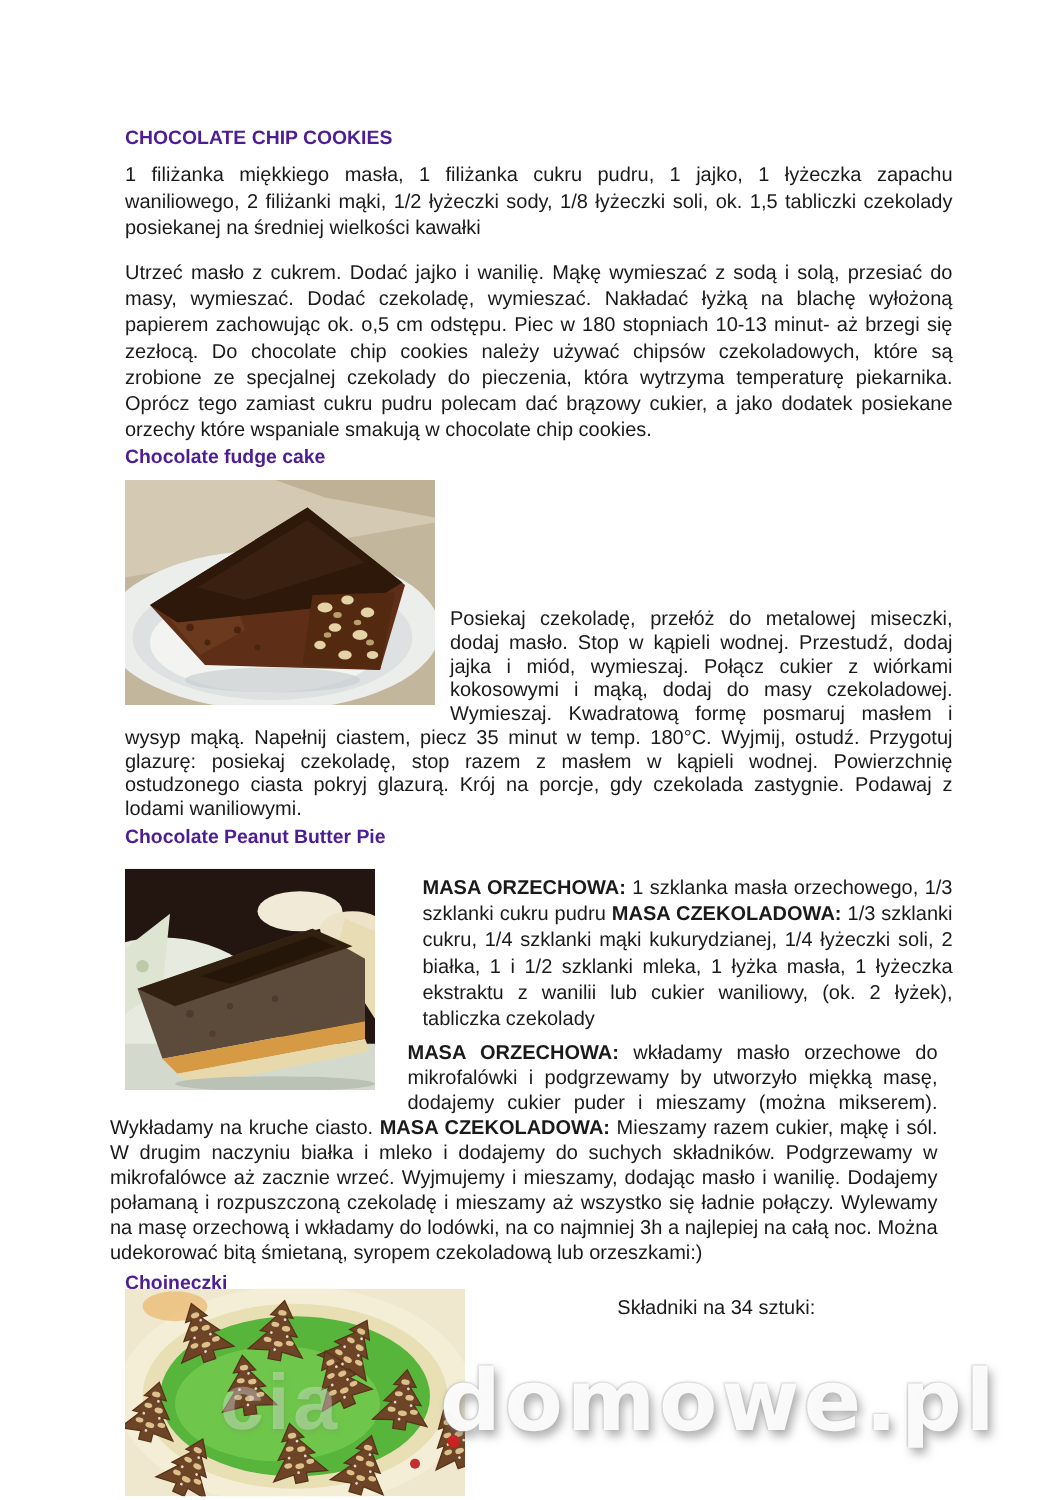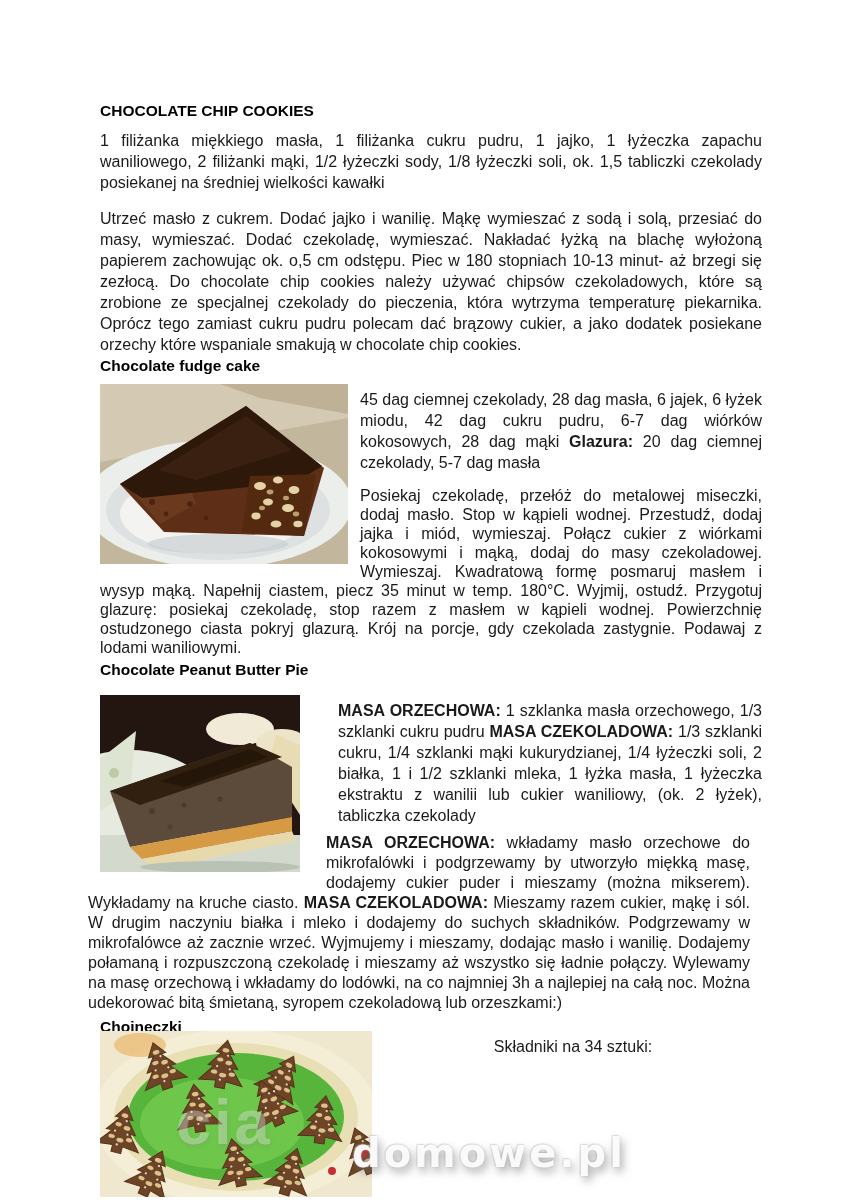--- a/index.html
+++ b/index.html
@@ -7,43 +7,43 @@
     position:relative;
     width:849px;height:1200px;
     background:#ffffff;
     overflow:hidden;
     font-family:"Liberation Sans", sans-serif;
   }
   .abs{position:absolute;}
   .heading{
     font-size:15.5px;
     font-weight:bold;
-    color:#000000;
+    color:#4c1d95;
     margin:0;
     line-height:19px;
     white-space:nowrap;
   }
   .body-text{
     font-size:16px;
     line-height:21px;
     text-align:justify;
     color:#1a1a1a;
     margin:0;
   }
   .lh19{line-height:19px;}
   .lh20{line-height:20px;}
   .no-just{text-align:center;}
   .spacer-float{float:left;}
   .photo{display:block;}
   .photo svg{display:block;}
   .watermark{
     position:absolute;
-    left:352px;top:1130px;
+    left:352px;top:1082px;
     font-family:"DejaVu Sans", sans-serif;
-    font-size:40px;
+    font-size:68px;
     font-weight:bold;
     letter-spacing:3px;
     color:rgba(255,255,255,0.93);
     text-shadow:
       0 0 2px rgba(160,160,160,0.55),
       3px 5px 8px rgba(110,110,110,0.55),
       -1px -1px 1px rgba(190,190,190,0.35);
     pointer-events:none;
     white-space:nowrap;
   }
@@ -104,21 +104,20 @@
       <g fill="#b99f6c">
         <ellipse cx="170" cy="108" rx="3.4" ry="2.4"></ellipse>
         <ellipse cx="186" cy="114" rx="3" ry="2.2"></ellipse>
         <ellipse cx="162" cy="124" rx="3" ry="2.2"></ellipse>
         <ellipse cx="196" cy="130" rx="3.2" ry="2.4"></ellipse>
       </g>
       <ellipse cx="118" cy="160" rx="70" ry="10" fill="#c9ced1" opacity="0.7"></ellipse>
     </svg>
   </div>
 
-  <p class="abs body-text" style="left:360px;top:389px;width:402px;"><span>45 dag ciemnej czekolady, 28 dag masła, 6 jajek, 6 łyżek miodu, 42 dag cukru pudru, 6-7 dag wiórków kokosowych, 28 dag mąki </span><b>Glazura:</b><span> 20 dag ciemnej czekolady, 5-7 dag masła</span></p>
 
   <div class="abs" style="left:100px;top:486px;width:662px;">
     <div class="spacer-float" style="width:260px;height:95px;"></div>
     <p class="body-text lh19">Posiekaj czekoladę, przełóż do metalowej miseczki, dodaj masło. Stop w kąpieli wodnej. Przestudź, dodaj jajka i miód, wymieszaj. Połącz cukier z wiórkami kokosowymi i mąką, dodaj do masy czekoladowej. Wymieszaj. Kwadratową formę posmaruj masłem i wysyp mąką. Napełnij ciastem, piecz 35 minut w temp. 180°C. Wyjmij, ostudź. Przygotuj glazurę: posiekaj czekoladę, stop razem z masłem w kąpieli wodnej. Powierzchnię ostudzonego ciasta pokryj glazurą. Krój na porcje, gdy czekolada zastygnie. Podawaj z lodami waniliowymi.</p>
   </div>
 
   <h2 class="abs heading" style="left:100px;top:660px;">Chocolate Peanut Butter Pie</h2>
 
   <div class="abs photo" style="left:100px;top:695px;width:200px;height:177px;">
     <svg width="200" height="177" viewBox="0 0 200 177">

